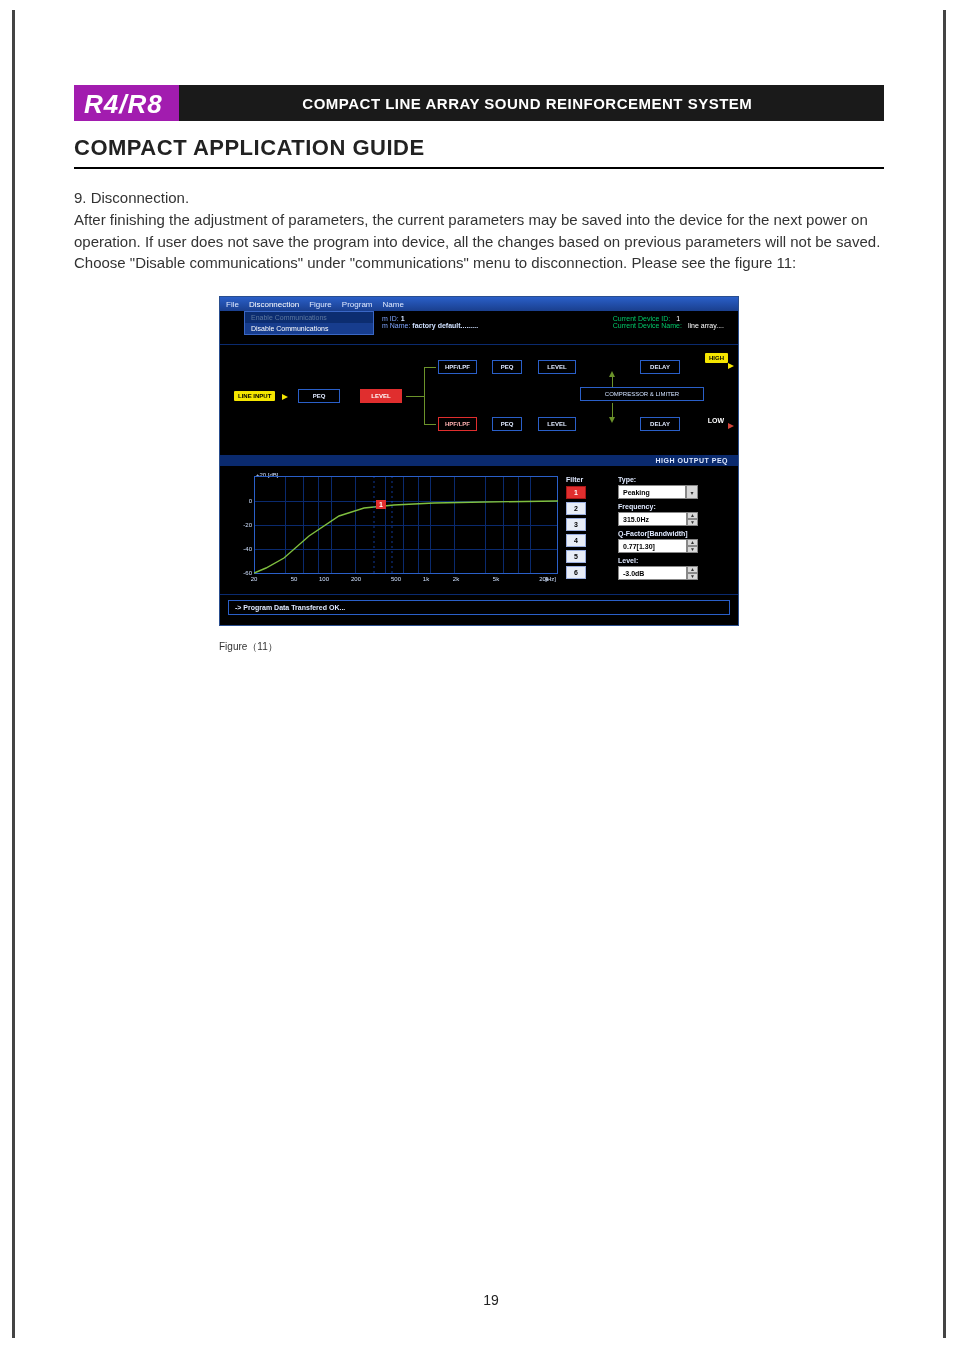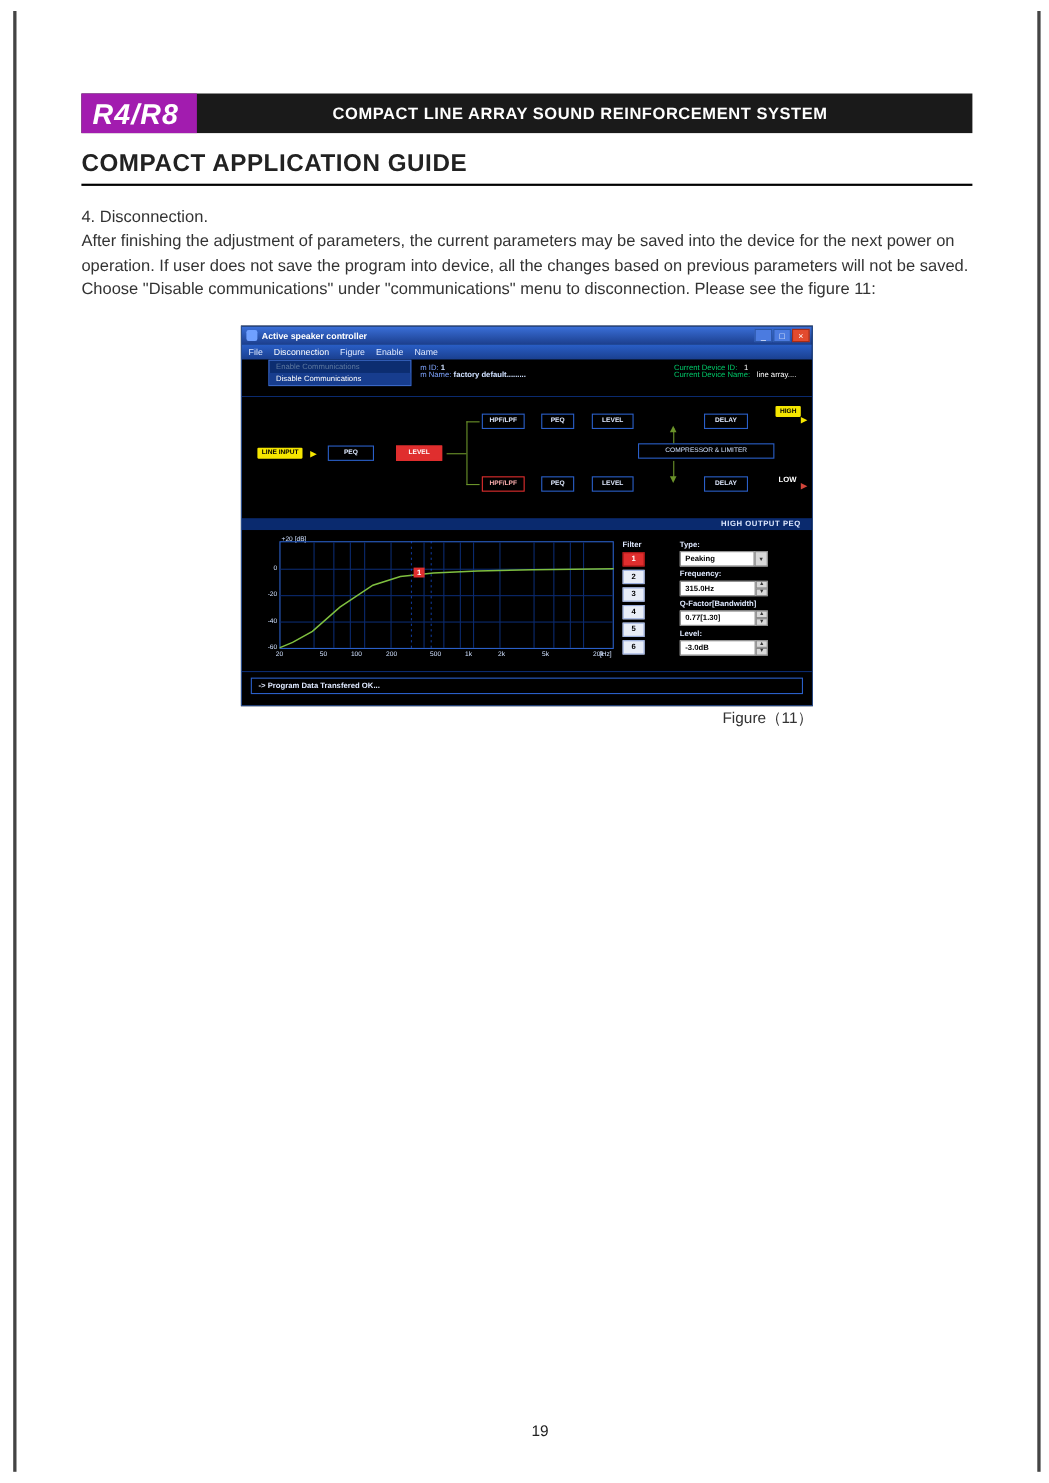--- a/index.html
+++ b/index.html
@@ -183,65 +183,54 @@
   .spin { width:11px; display:flex; flex-direction:column;}
   .spin div { flex:1; background:#d8d8d8; border:1px solid #888; font-size:5px; line-height:5px; text-align:center; color:#333;}
   .dropbtn { width:12px; background:#d8d8d8; border:1px solid #888; font-size:6px; text-align:center; color:#333; display:flex;align-items:center;justify-content:center;}
   .status-bar {
     background:#000; border-top:1px solid #0a2a6e; padding:5px 8px 10px 8px;
   }
   .status-inner {
     border:1px solid #2a5fc8; padding:3px 6px; font-size:7px; color:#dfe9ff; font-weight:700;
   }
   .figure-caption {
-    text-align:right; font-size:14px; color:#333; margin-top:2px;
+    text-align:left; font-size:10px; color:#333; margin-top:14px;
   }
   .page-num {
     position:absolute; bottom:40px; left:0; right:0; text-align:center;
     font-size:14px; color:#222;margin-left:28px;
   }
 </style>
 </head>
 <body>
 
 <div class="edge-left"></div>
 <div class="edge-right"></div>
 
 <div class="header-bar">
   <div class="model-box">R4/R8</div>
   <div class="header-title">COMPACT LINE ARRAY SOUND REINFORCEMENT SYSTEM</div>
 </div>
 
 <div class="section-title">COMPACT APPLICATION GUIDE</div>
 
 <div class="body-text">
-  <span>4. Disconnection.</span><br>
+  <span>9. Disconnection.</span><br>
   <span>After finishing the adjustment of parameters, the current parameters may be saved into the device for the next power on operation. If user does not save the program into device, all the changes based on previous parameters will not be saved. Choose "Disable communications" under "communications" menu to disconnection. Please see the figure 11:</span>
 </div>
 
 <div class="figure-wrap">
   <div class="app-window">
 
-    <div class="titlebar">
-      <div class="titlebar-left">
-        <div class="titlebar-icon"></div>
-        <div class="titlebar-text">Active speaker controller</div>
-      </div>
-      <div class="winbtns">
-        <div class="winbtn">_</div>
-        <div class="winbtn">□</div>
-        <div class="winbtn close">×</div>
-      </div>
-    </div>
 
     <div class="menubar">
       <span class="menuitem">File</span>
       <span class="menuitem active">Disconnection</span>
       <span class="menuitem">Figure</span>
-      <span class="menuitem">Enable</span>
+      <span class="menuitem">Program</span>
       <span class="menuitem">Name</span>
     </div>
 
     <div class="submenu-area">
       <div class="submenu">
         <div class="disabled">Enable Communications</div>
         <div class="sel">Disable Communications</div>
       </div>
       <div class="prog-info">
         <div><span class="lbl">m ID:</span> <b>1</b></div>

